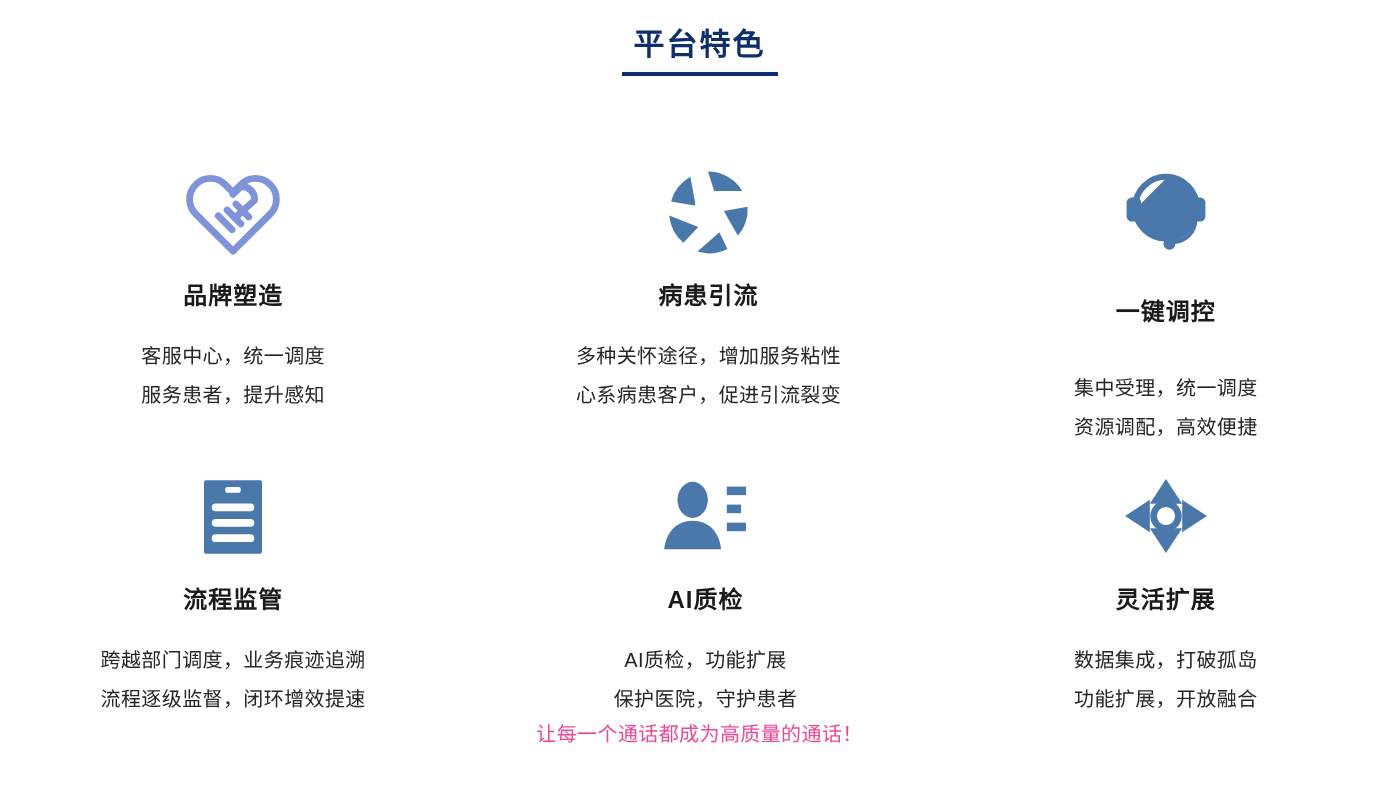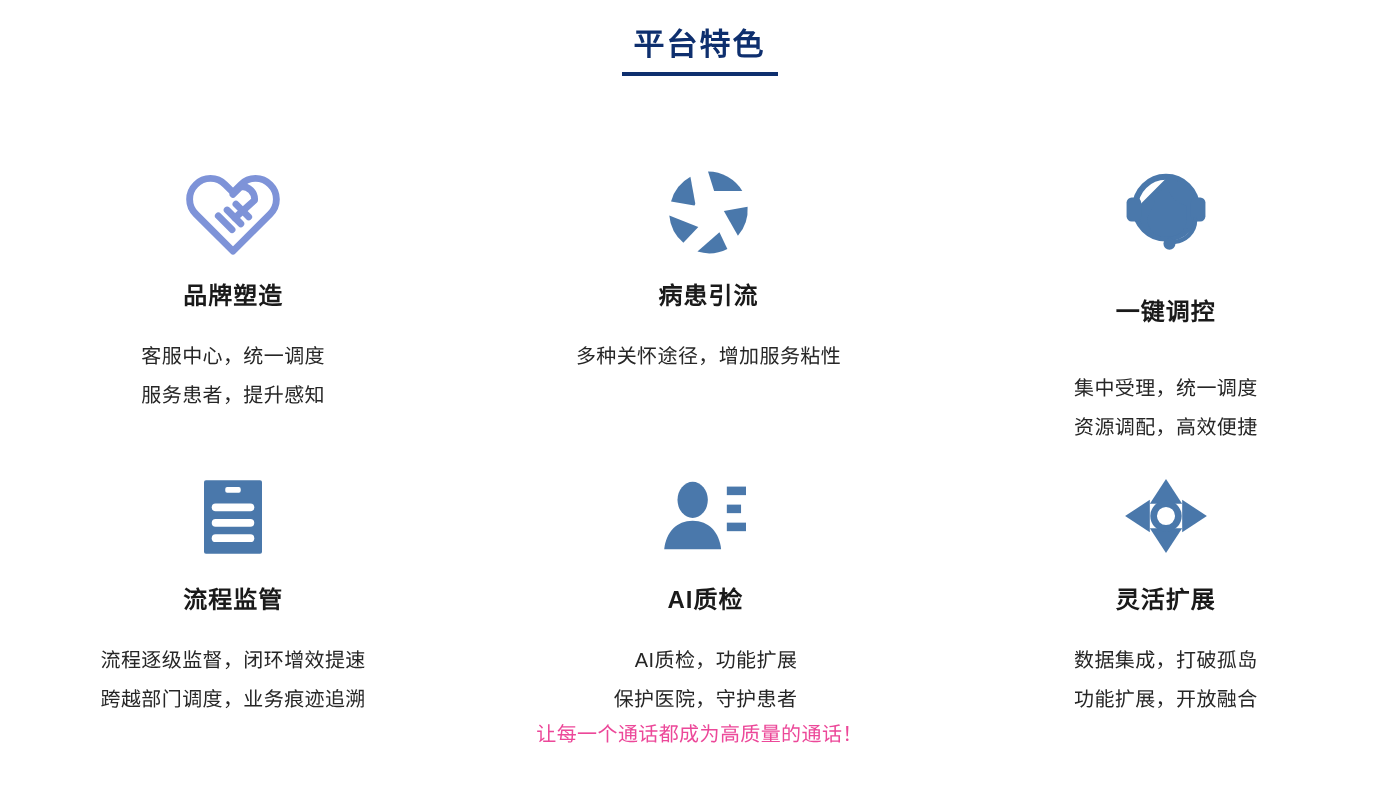--- a/index.html
+++ b/index.html
@@ -56,21 +56,21 @@
     row-gap: 0;
   }
 
   .feature {
     display: flex;
     flex-direction: column;
     align-items: center;
     text-align: center;
     padding-top: 10px;
   }
-  .feature.row2 { padding-top: 20px; text-align: right; }
+  .feature.row2 { padding-top: 20px; }
 
   .feature-icon {
     height: 104px;
     display: flex;
     align-items: center;
     justify-content: center;
     margin-bottom: 16px;
   }
   .feature.row2 .feature-icon {
     height: 92px;
@@ -162,20 +162,21 @@
           <g fill="none" stroke="#4a78ab" stroke-width="0"></g>
           <g fill="#4a78ab">
             <path d="M33 8 A46 46 0 0 0 7 40 L40 35 Z" opacity="0"></path>
           </g>
           <path d="M50 50 m-17 0 a17 17 0 1 0 34 0 a17 17 0 1 0 -34 0" fill="#ffffff"></path>
         </svg>
       </div>
       <div class="feature-title">病患引流</div>
       <div class="feature-desc">
         <div>多种关怀途径，增加服务粘性</div>
+        <div>心系病患客户，促进引流裂变</div>
       </div>
     </div>
 
     <div class="feature col-3">
       <div class="feature-icon">
         <svg width="90" height="84" viewBox="0 0 104 98" aria-hidden="true">
           <circle cx="52" cy="44" r="36" fill="none" stroke="#4a78ab" stroke-width="7"></circle>
           <path d="M52 10 A34 34 0 0 1 86 44 L86 52 A34 34 0 0 1 52 78 A34 34 0 0 1 18 44 Z" fill="#4a78ab"></path>
           <path d="M38 40 C38 26 46 22 54 22 C58 34 68 40 76 42 L76 58 C76 70 66 78 52 78 C38 78 30 68 30 56 Z" fill="#4a78ab"></path>
           <path d="M52 24 C62 24 72 32 74 44 C66 42 56 36 52 26 C48 36 40 44 32 46 C34 33 42 24 52 24 Z" fill="#ffffff" opacity="0"></path>
@@ -198,22 +199,22 @@
         <svg width="58" height="76" viewBox="0 0 60 78" aria-hidden="true">
           <rect x="0" y="2" width="60" height="76" rx="2" fill="#4a78ab"></rect>
           <rect x="22" y="9" width="16" height="6" rx="2" fill="#ffffff"></rect>
           <rect x="8" y="26" width="44" height="8" rx="4" fill="#ffffff"></rect>
           <rect x="8" y="42" width="44" height="8" rx="4" fill="#ffffff"></rect>
           <rect x="8" y="58" width="44" height="8" rx="4" fill="#ffffff"></rect>
         </svg>
       </div>
       <div class="feature-title">流程监管</div>
       <div class="feature-desc">
+        <div>跨越部门调度，业务痕迹追溯</div>
         <div>流程逐级监督，闭环增效提速</div>
-        <div>跨越部门调度，业务痕迹追溯</div>
       </div>
     </div>
 
     <div class="feature row2 col-2-row2">
       <div class="feature-icon">
         <svg width="82" height="74" viewBox="0 0 86 78" aria-hidden="true">
           <ellipse cx="30" cy="22" rx="16" ry="19" fill="#4a78ab"></ellipse>
           <path d="M30 44 C47 44 58 56 60 74 L0 74 C2 56 13 44 30 44 Z" fill="#4a78ab"></path>
           <rect x="66" y="8" width="26" height="9" fill="#4a78ab"></rect>
           <rect x="66" y="27" width="15" height="9" fill="#4a78ab"></rect>

